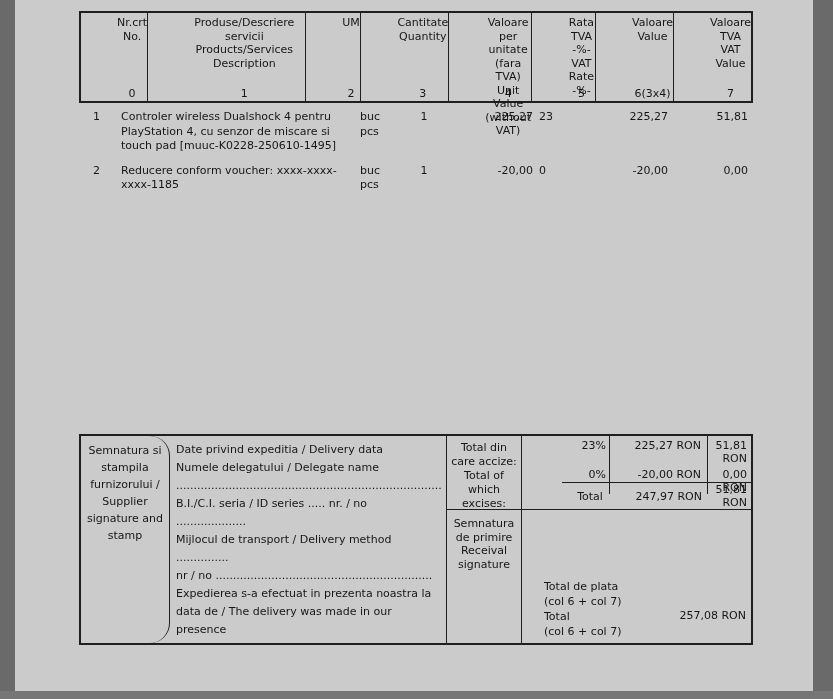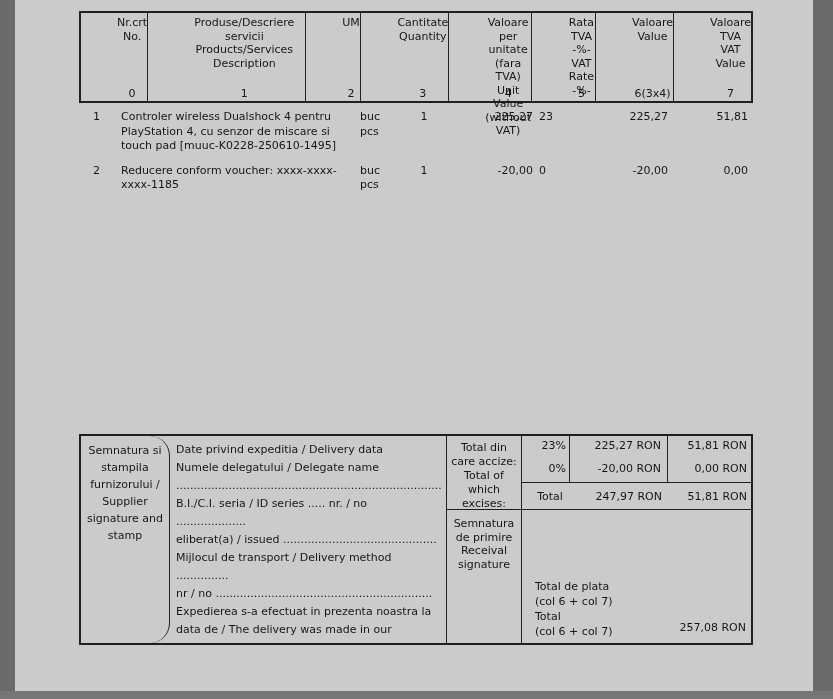--- a/index.html
+++ b/index.html
@@ -53,21 +53,21 @@
   .f-left {
     width:89px; border-right:1px solid #1f1f1f;
     font-size:11px; line-height:17px; text-align:center; padding:6px 3px;border-radius:20px;
   }
   .f-mid {
     width:277px; border-right:1px solid #1f1f1f;
     font-size:11px; line-height:18px; padding:5px 6px; overflow:hidden;
   }
   .f-right { flex:1; display:flex; flex-direction:column; }
 
-  .f-right-top { height:74px; border-bottom:1px solid #1f1f1f; display:flex; }
+  .f-right-top { height:74px; border-bottom:1px solid #1f1f1f; display:flex;gap:40px; }
   .excise-label {
     width:75px; border-right:1px solid #1f1f1f;
     font-size:11px; line-height:14px; text-align:center; padding-top:5px;
   }
   .excise-vals { flex:1; display:flex; flex-direction:column; }
   .excise-rows { height:47px; border-bottom:1px solid #1f1f1f; display:flex; flex-direction:column; }
   .erow { flex:1; display:flex; font-size:11px; }
   .e-rate { width:48px; border-right:1px solid #1f1f1f; text-align:right; padding:3px 3px 0 0; }
   .e-val  { width:98px; border-right:1px solid #1f1f1f; text-align:right; padding:3px 6px 0 0; }
   .e-vat  { flex:1; text-align:right; padding:3px 4px 0 0; }
@@ -75,22 +75,22 @@
   .t-label { width:56px; text-align:center; }
   .t-val   { width:88px; text-align:right; padding-right:4px; }
   .t-vat   { flex:1; text-align:right; padding-right:4px; }
 
   .f-right-bottom { flex:1; display:flex; }
   .receival-label {
     width:75px; border-right:1px solid #1f1f1f;
     font-size:11px; line-height:13.5px; text-align:center; padding-top:7px;
   }
   .pay-cell { flex:1; position:relative; }
-  .pay-label  { position:absolute; left:13px;  bottom:4px; font-size:11px; line-height:15px; }
-  .pay-amount { position:absolute; right:5px; bottom:8px; font-size:11px; line-height:15px; }
+  .pay-label  { position:absolute; left:22px;  bottom:4px; font-size:11px; line-height:15px; }
+  .pay-amount { position:absolute; right:5px; bottom:20px; font-size:11px; line-height:15px; }
 </style>
 </head>
 <body>
 
 <div class="page">
   <div class="edge-left"></div>
   <div class="edge-right"></div>
   <div class="edge-bottom"></div>
 
   <div class="header-box">
@@ -174,21 +174,20 @@
 furnizorului /
 Supplier
 signature and
 stamp</div>
 
     <div class="f-mid">
       <div>Date privind expeditia / Delivery data</div>
       <div>Numele delegatului / Delegate name</div>
       <div>............................................................................</div>
       <div>B.I./C.I. seria / ID series ..... nr. / no ....................</div>
-      <div>eliberat(a) / issued ............................................</div>
       <div>Mijlocul de transport / Delivery method ...............</div>
       <div>nr / no ..............................................................</div>
       <div>Expedierea s-a efectuat in prezenta noastra la</div>
       <div>data de / The delivery was made in our presence</div>
 
     </div>
 
     <div class="f-right">
       <div class="f-right-top">
         <div class="excise-label pre">Total din

